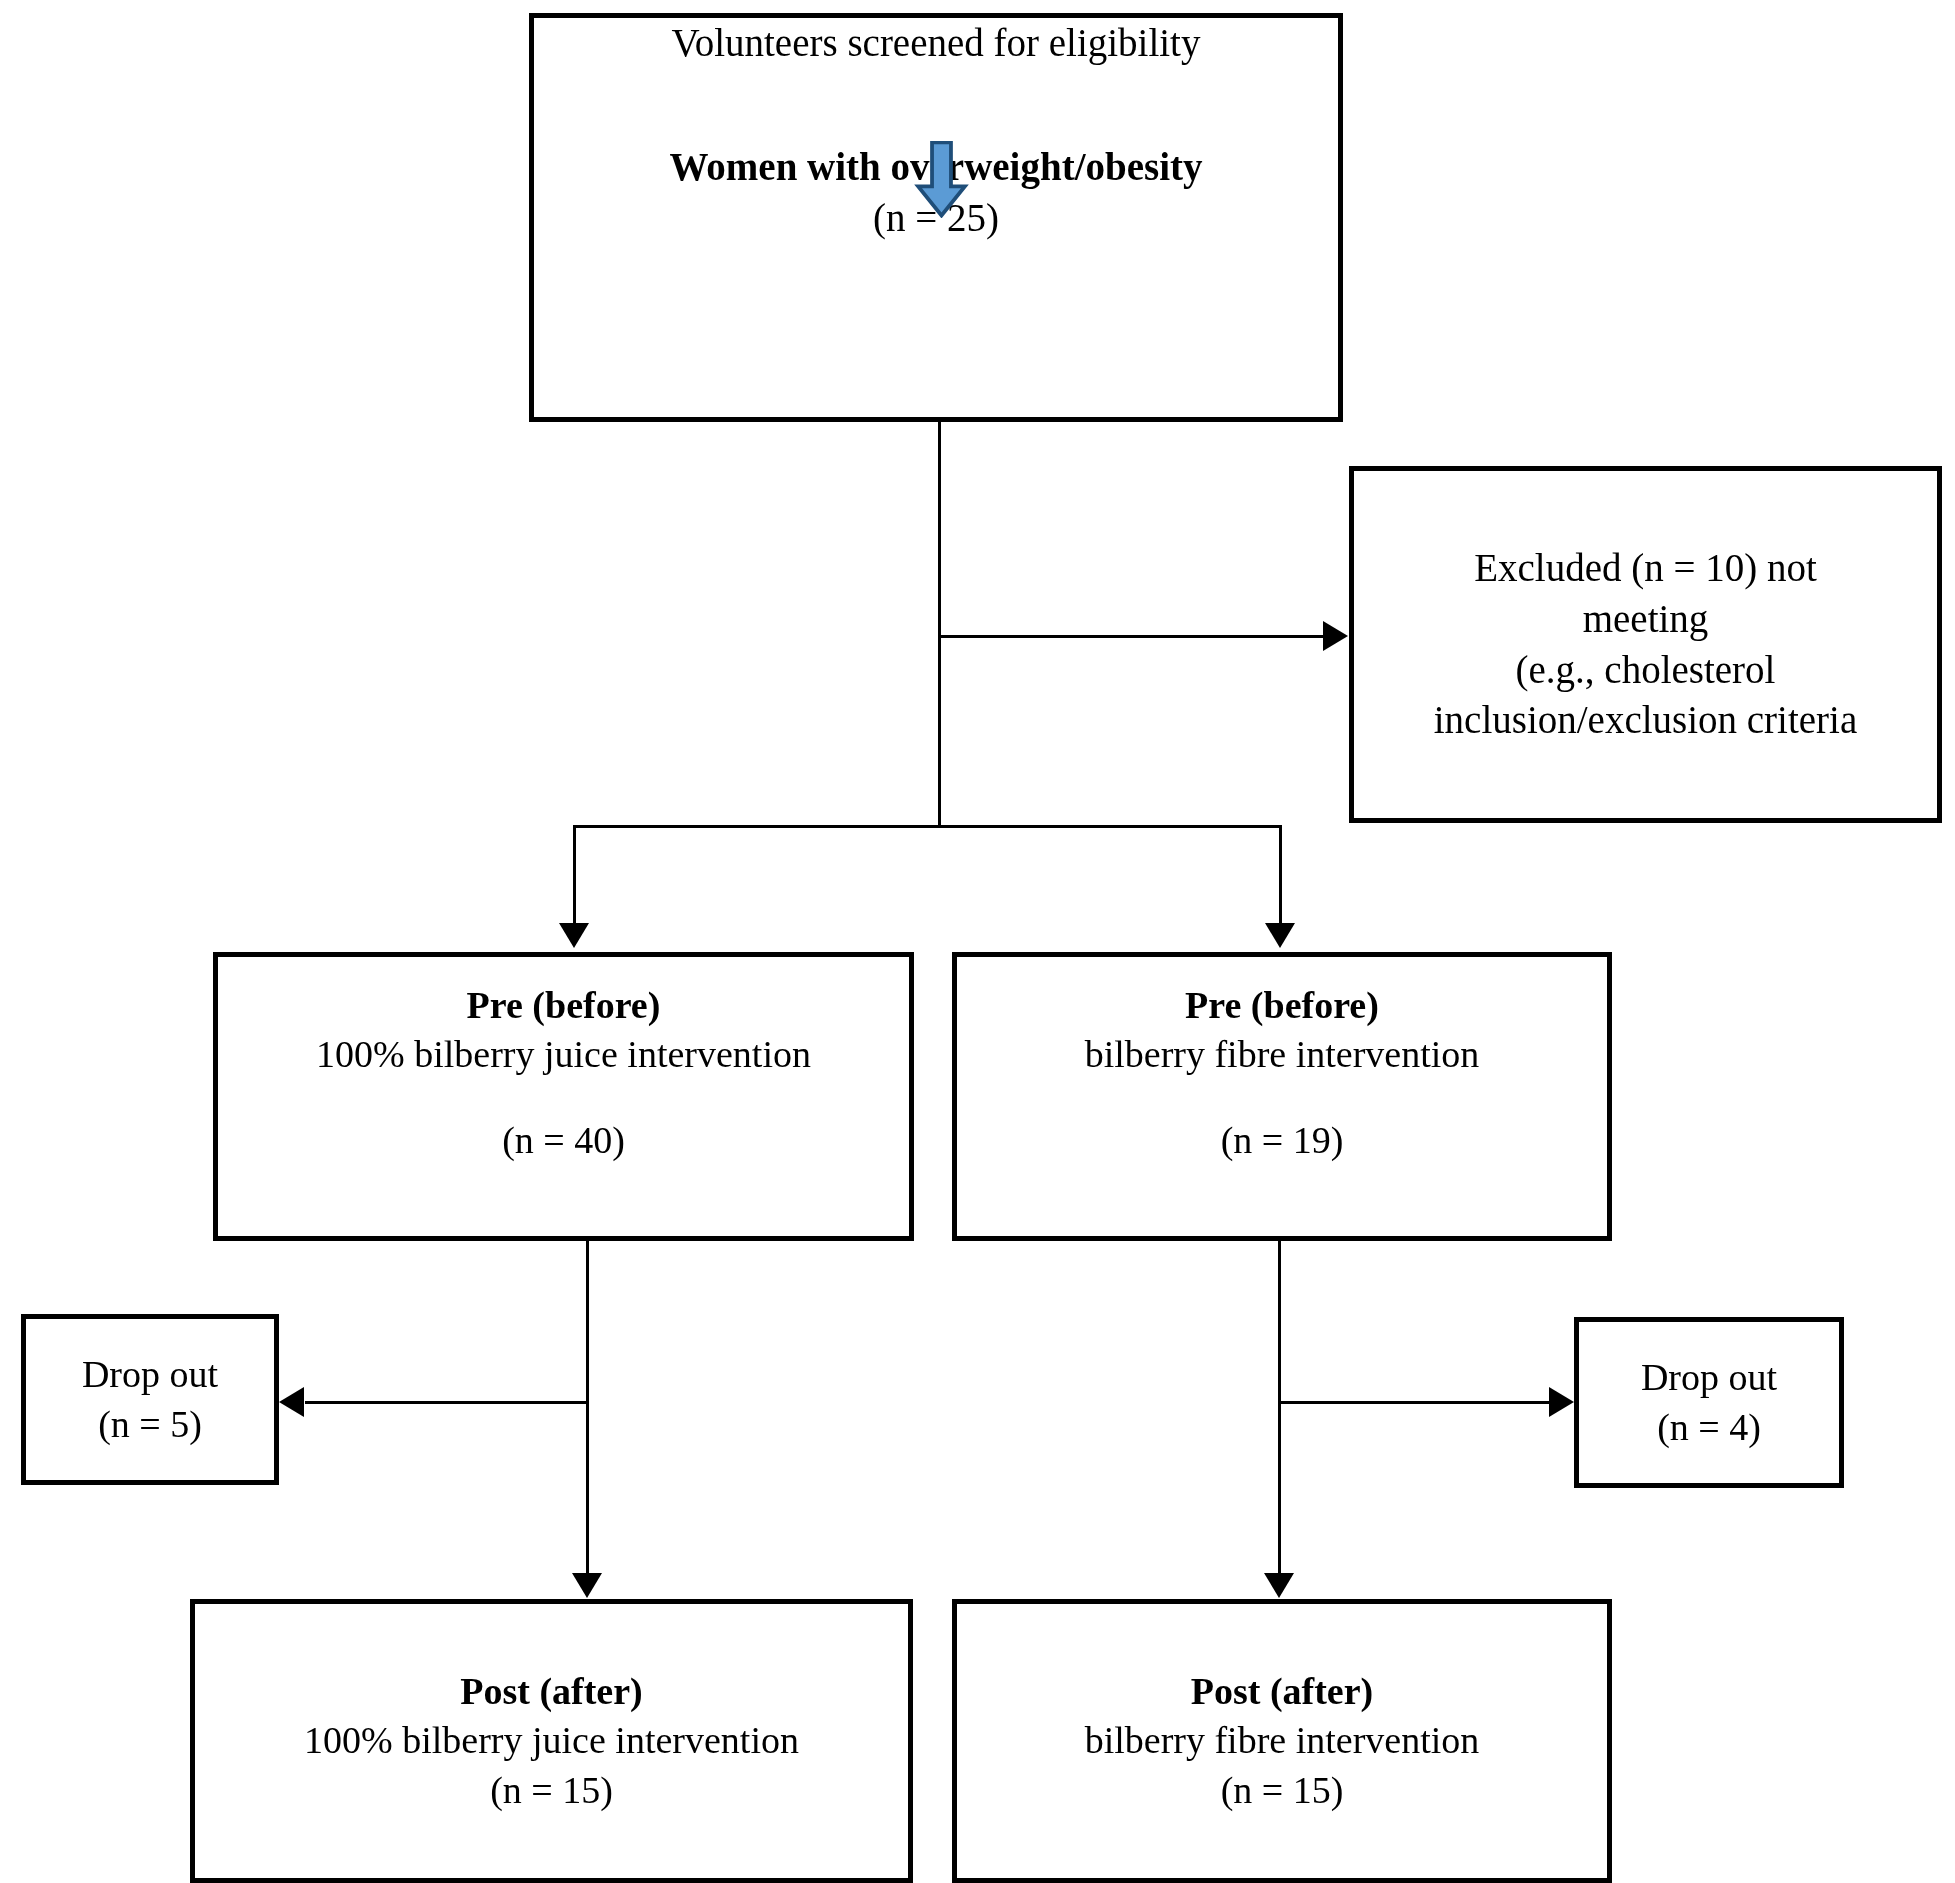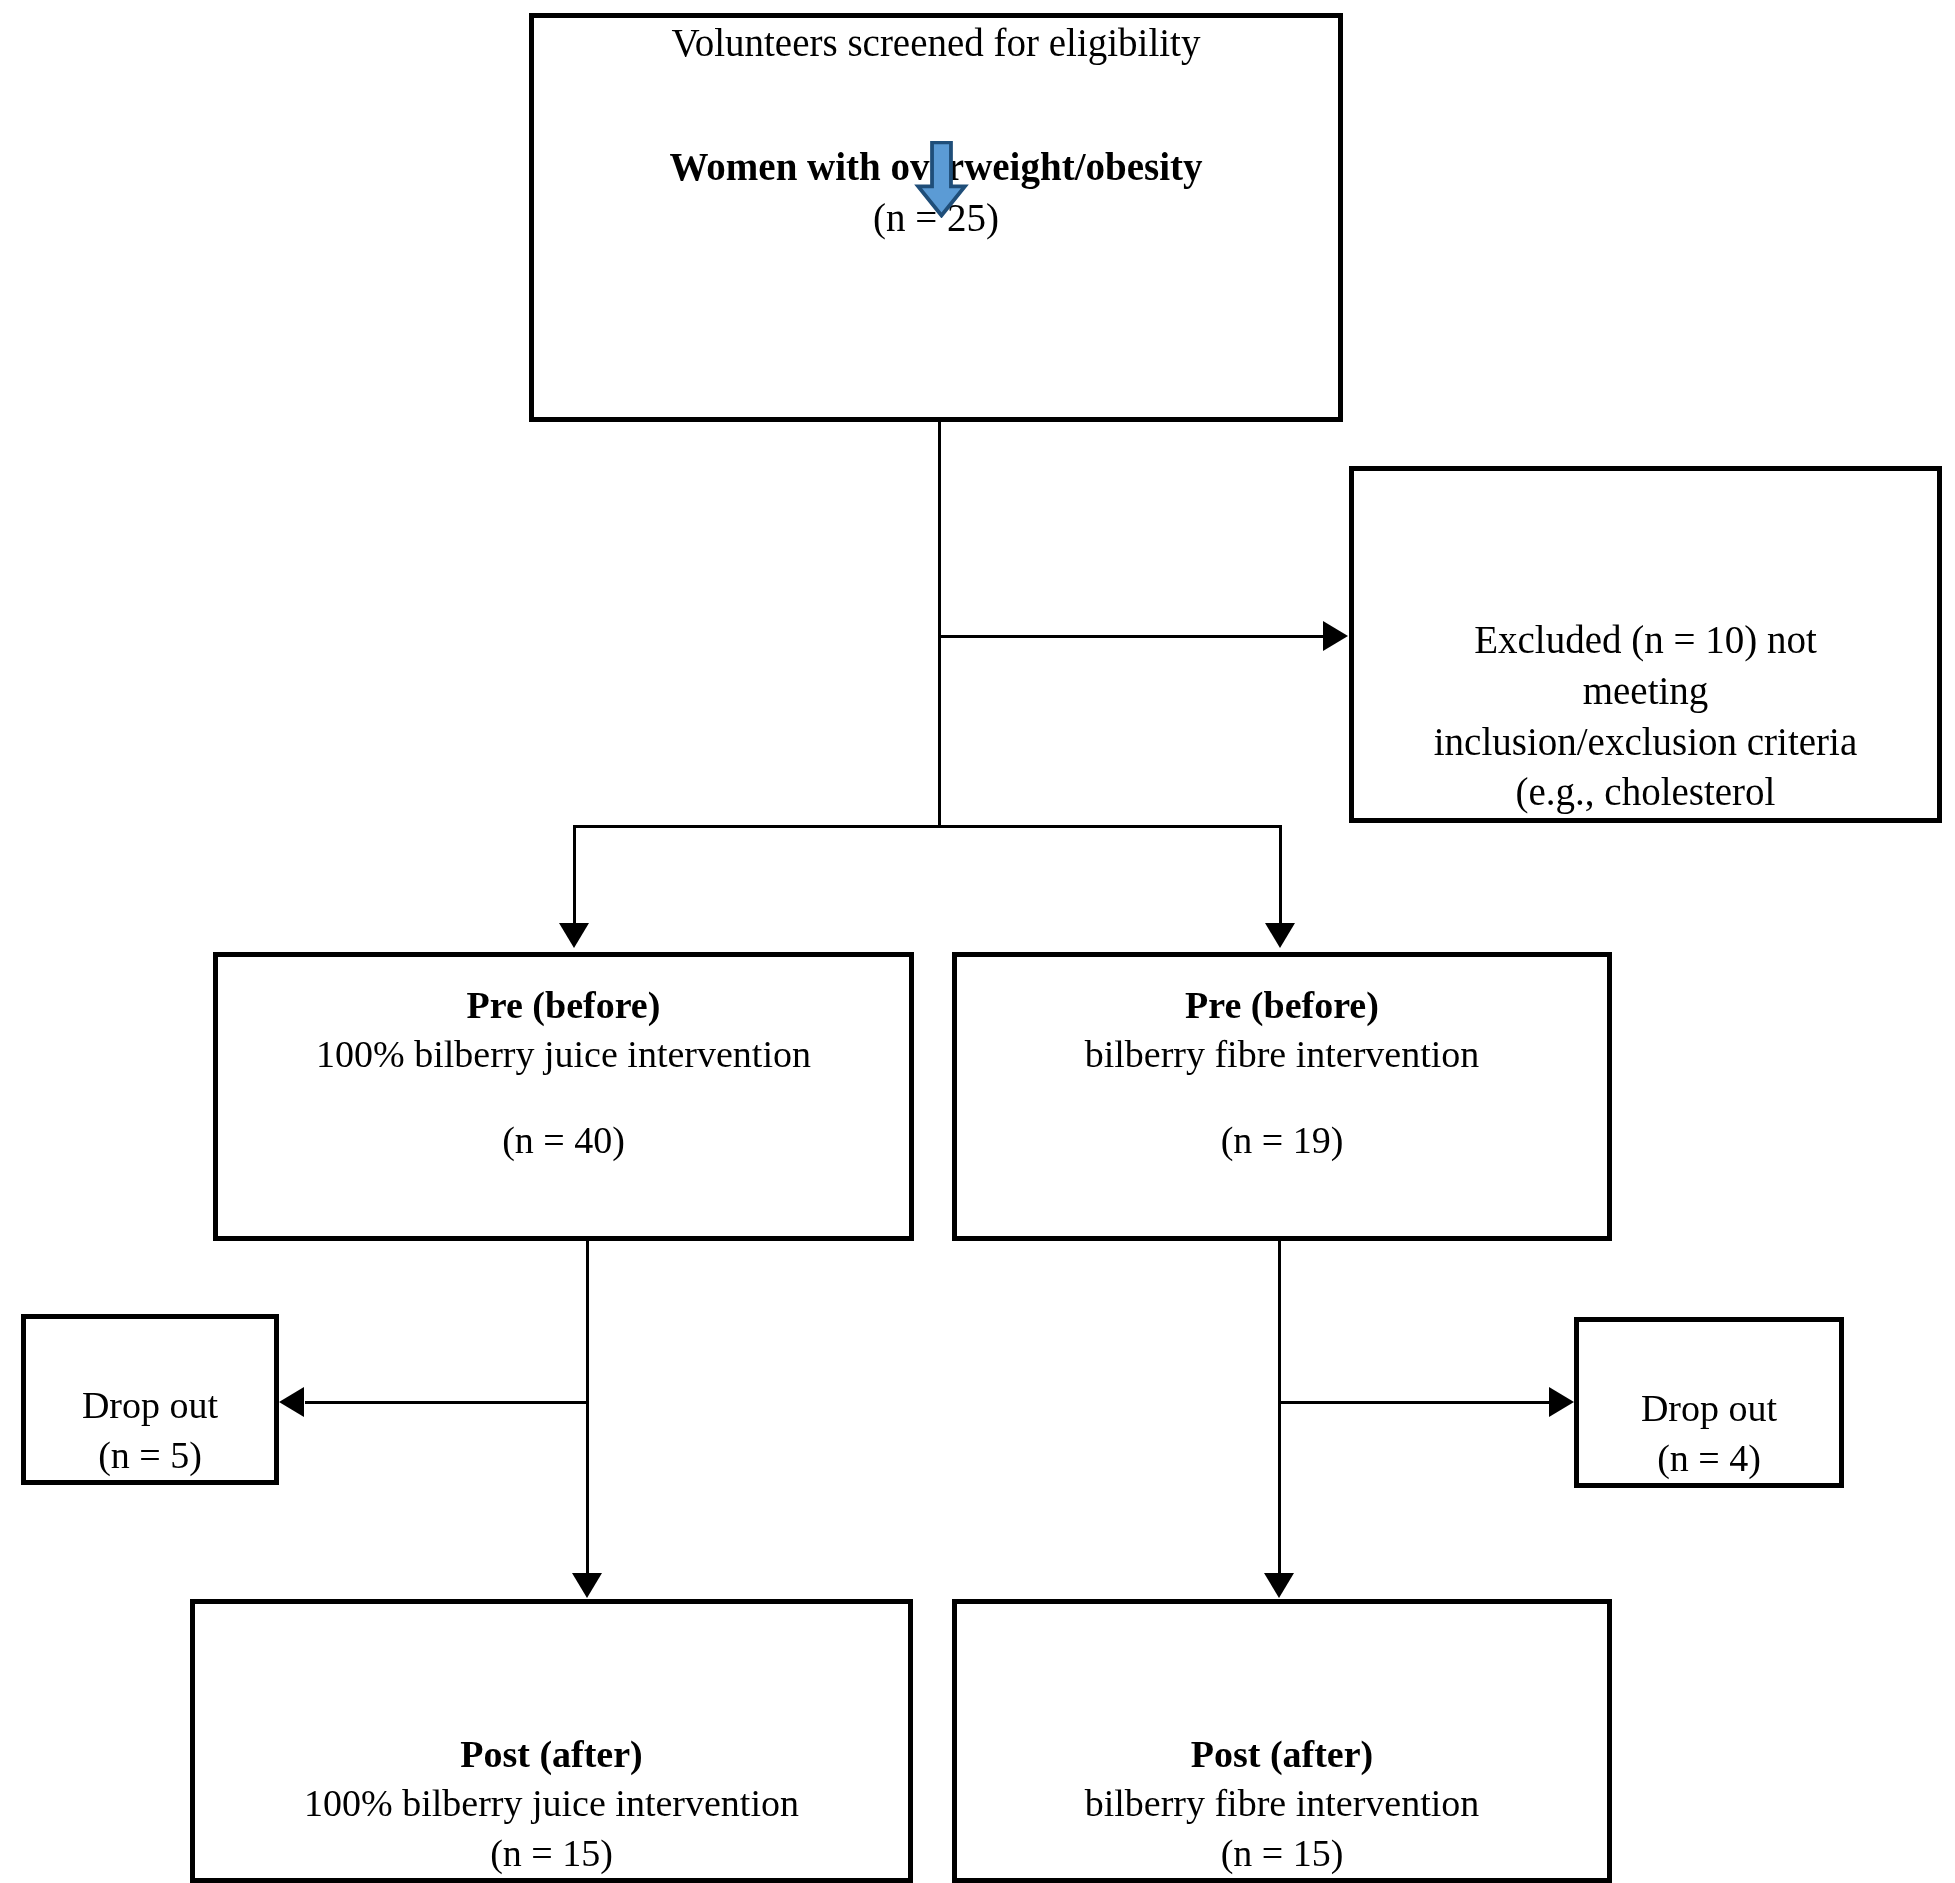--- a/index.html
+++ b/index.html
@@ -18,21 +18,21 @@
     overflow: hidden;
   }
   .box {
     position: absolute;
     box-sizing: border-box;
     border: 5.7px solid #000000;
     background: #ffffff;
     display: flex;
     flex-direction: column;
     align-items: center;
-    justify-content: flex-end;
+    justify-content: center;
     text-align: center;
     line-height: 1.30;
   }
   .box .line { display: block; width: 100%; }
   .bold { font-weight: bold; }
   .spacer { display: block; height: 0.95em; }
 
   
   #box-screening {
     left: 529px; top: 12.7px; width: 814px; height: 409px;
@@ -120,22 +120,22 @@
     <span class="line">(n = 25)</span>
   </div>
 
   <svg id="blue-arrow" viewBox="0 0 86 122">
     <polygon points="28,2 58,2 58,72 80,72 43,118 6,72 28,72" fill="#5B9BD5" stroke="#1F4E79" stroke-width="6" stroke-linejoin="miter"></polygon>
   </svg>
 
   <div class="box" id="box-excluded">
     <span class="line">Excluded (n = 10)  not</span>
     <span class="line">meeting</span>
+    <span class="line">(e.g., cholesterol</span>
     <span class="line">inclusion/exclusion criteria</span>
-    <span class="line">(e.g., cholesterol</span>
   </div>
 
   <div class="box" id="box-pre-juice">
     <span class="line bold">Pre (before)</span>
     <span class="line">100% bilberry juice intervention</span>
     <span class="spacer"></span>
     <span class="line">(n = 40)</span>
   </div>
 
   <div class="box" id="box-pre-fibre">

